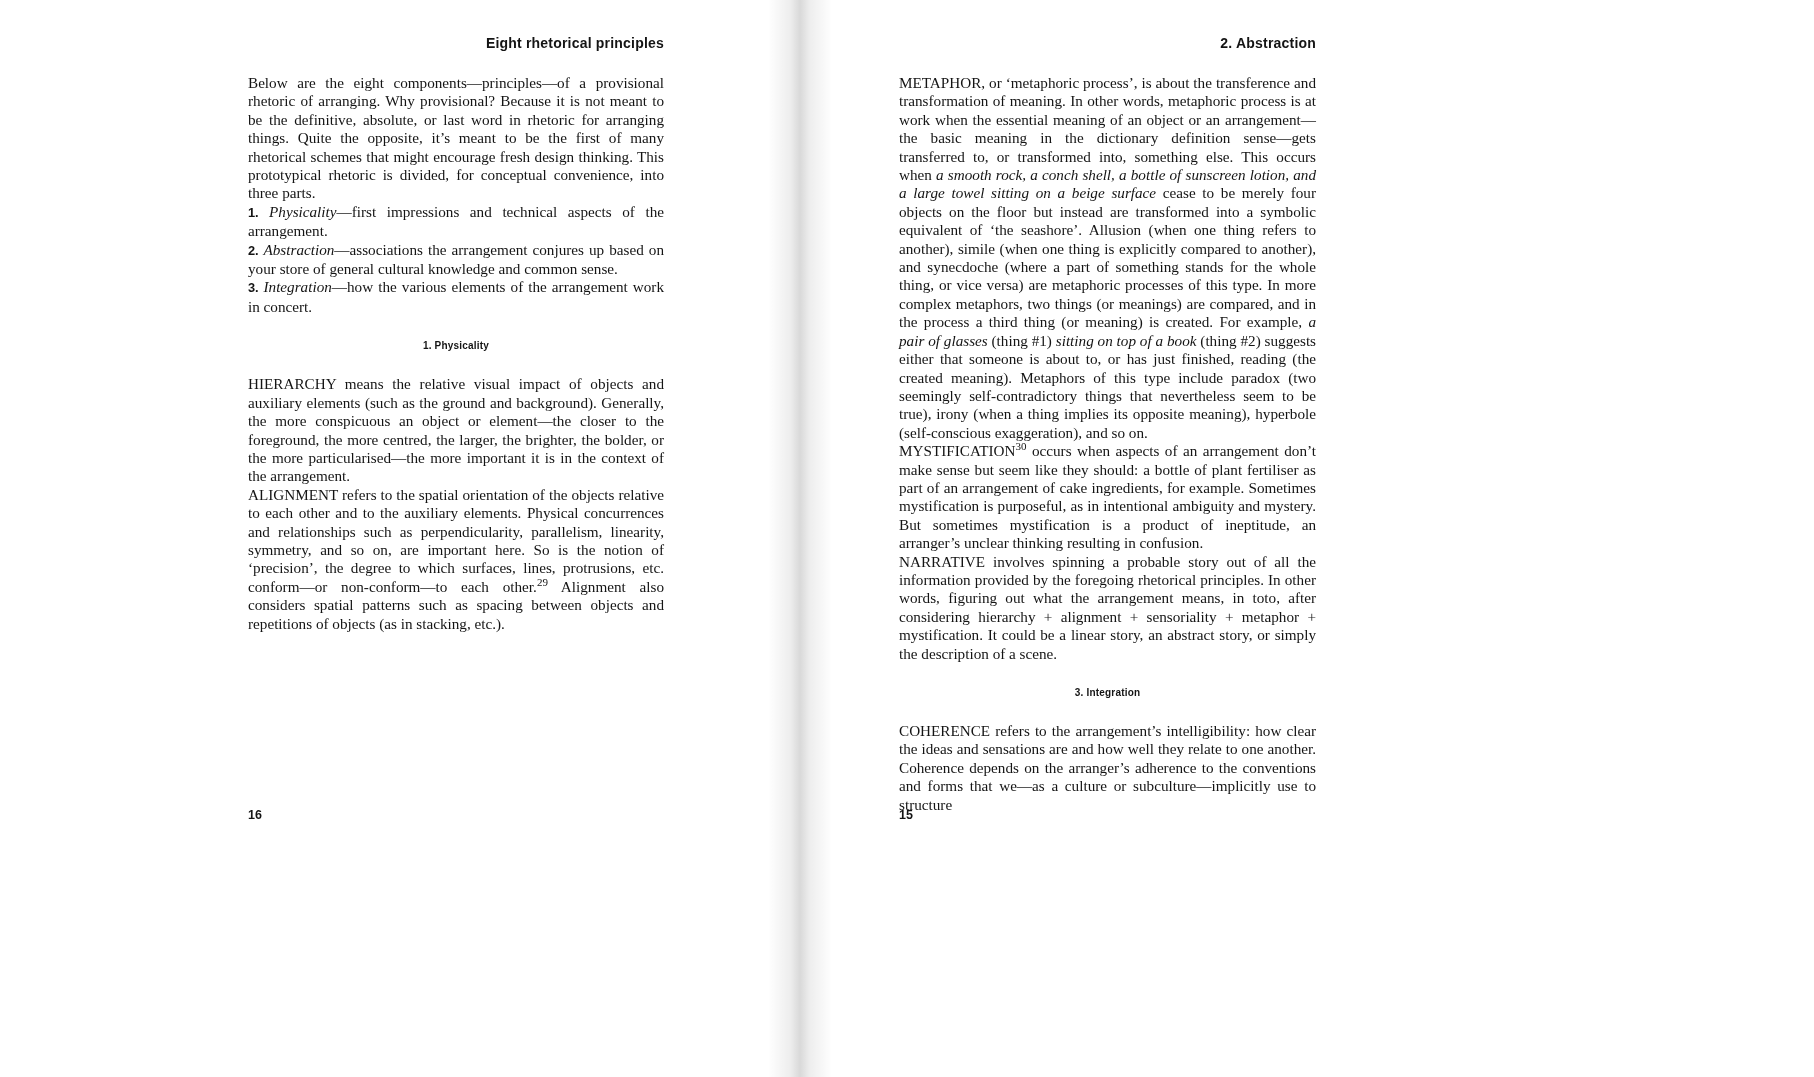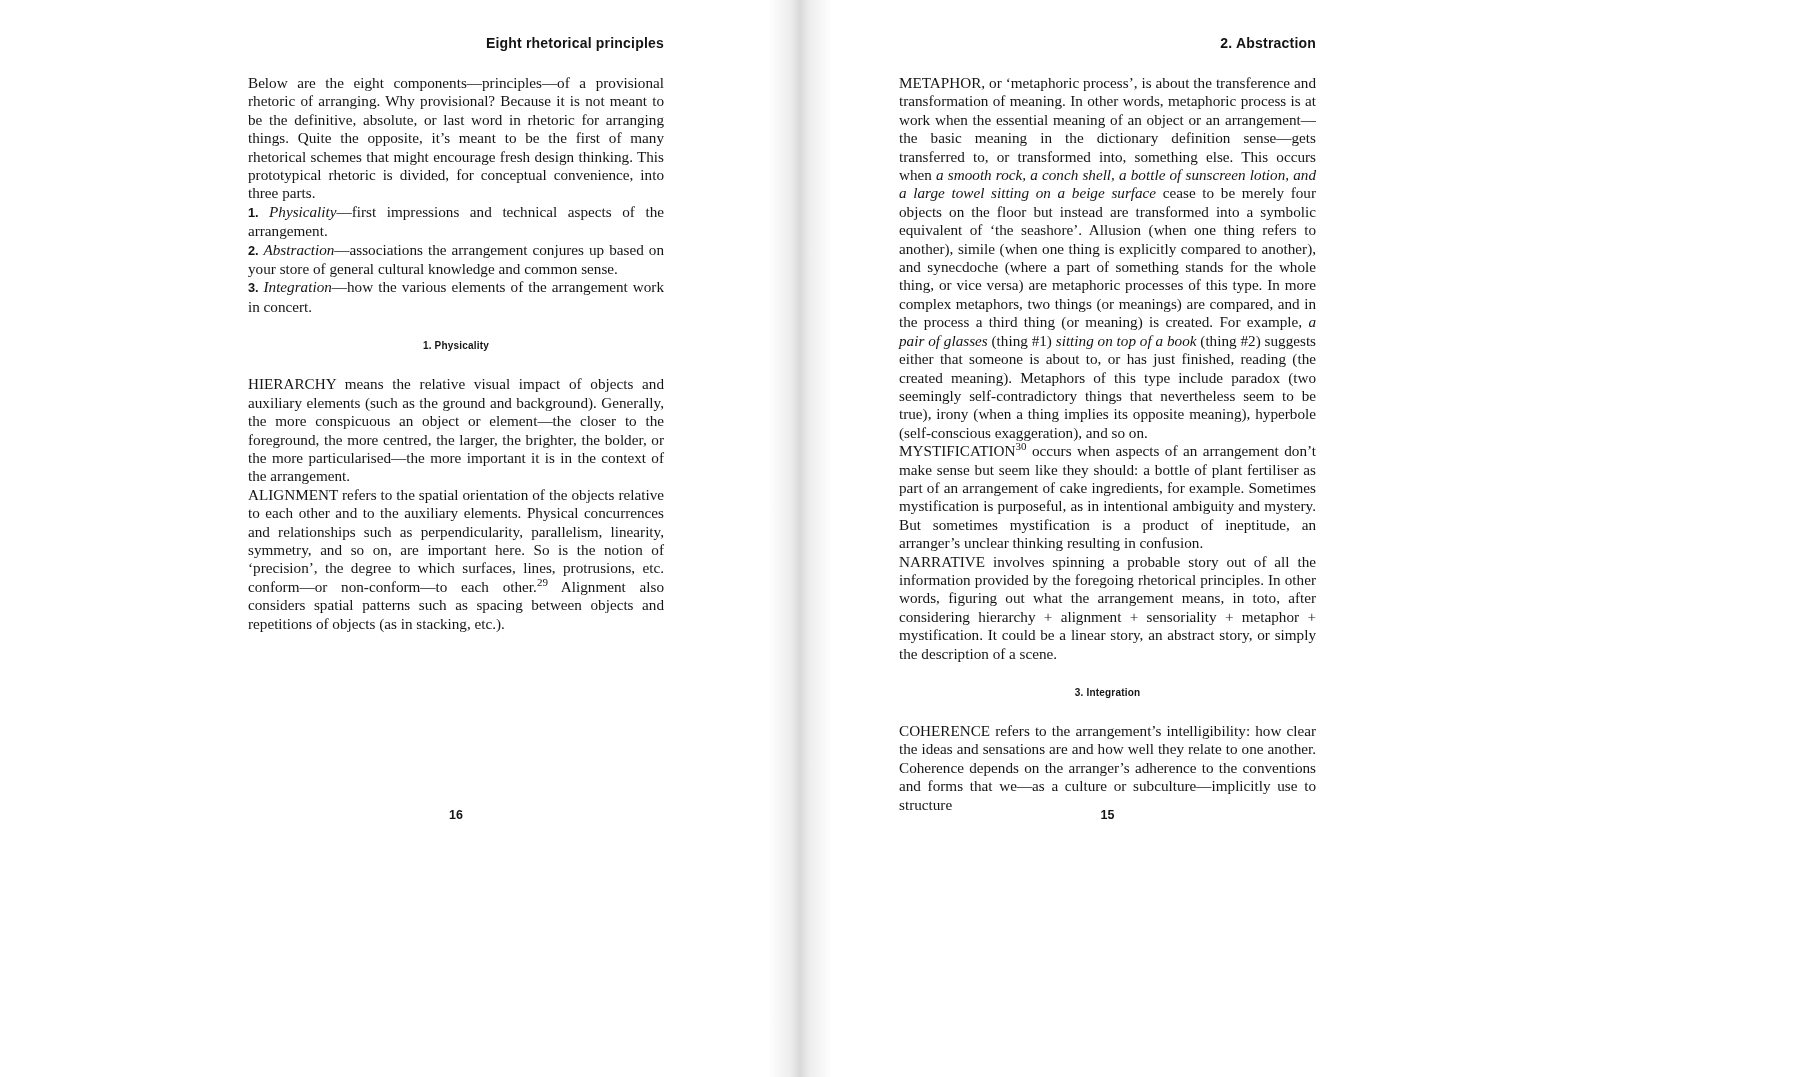--- a/index.html
+++ b/index.html
@@ -65,21 +65,21 @@
     line-height: 0;
     vertical-align: super;
     letter-spacing: 0;
     font-family: Liberation Serif, serif;
   }
   .folio {
     position: absolute;
     top: 808px;
     left: 0;
     width: 100%;
-    text-align: center;
+    text-align: left;
     font-family: "Liberation Sans", sans-serif;
     font-weight: 700;
     font-size: 12.5px;
   }
 </style>
 </head>
 <body>
 
 <div class="spread">
 

